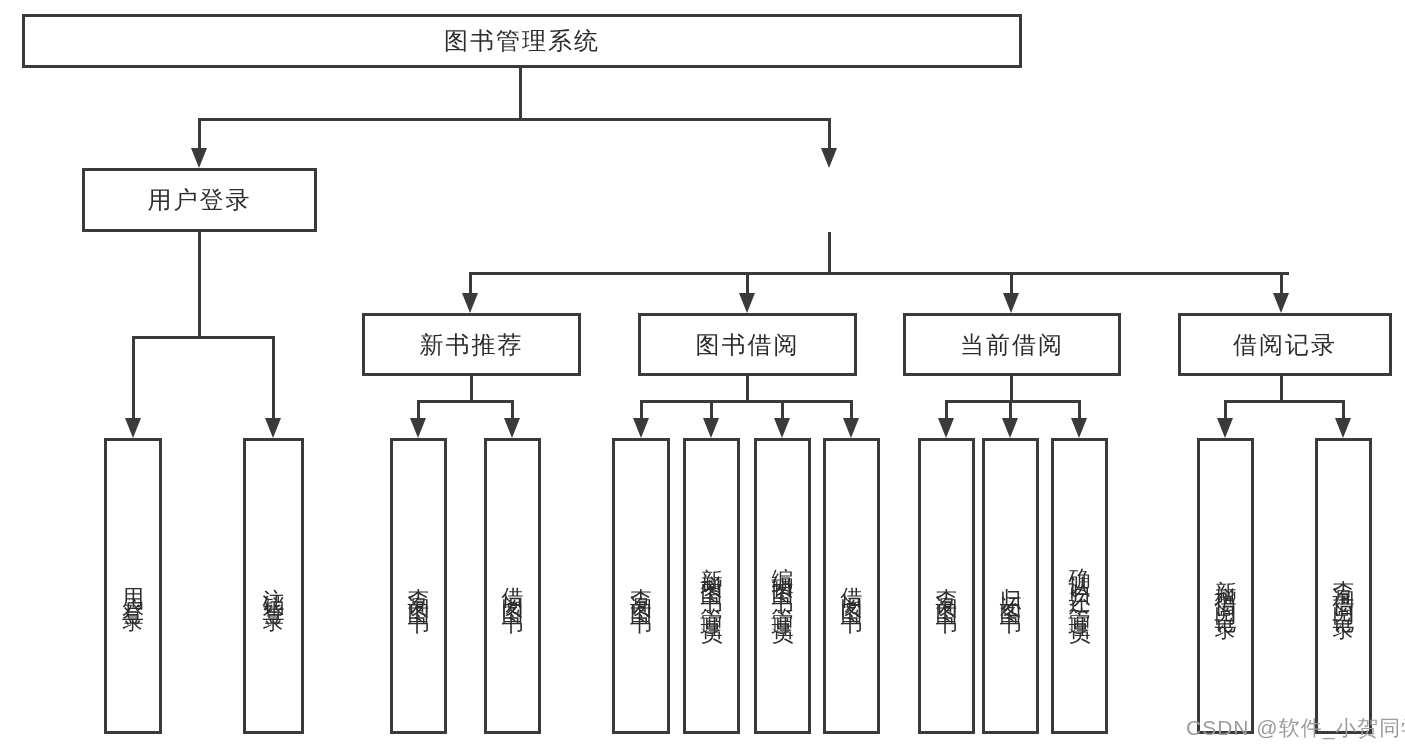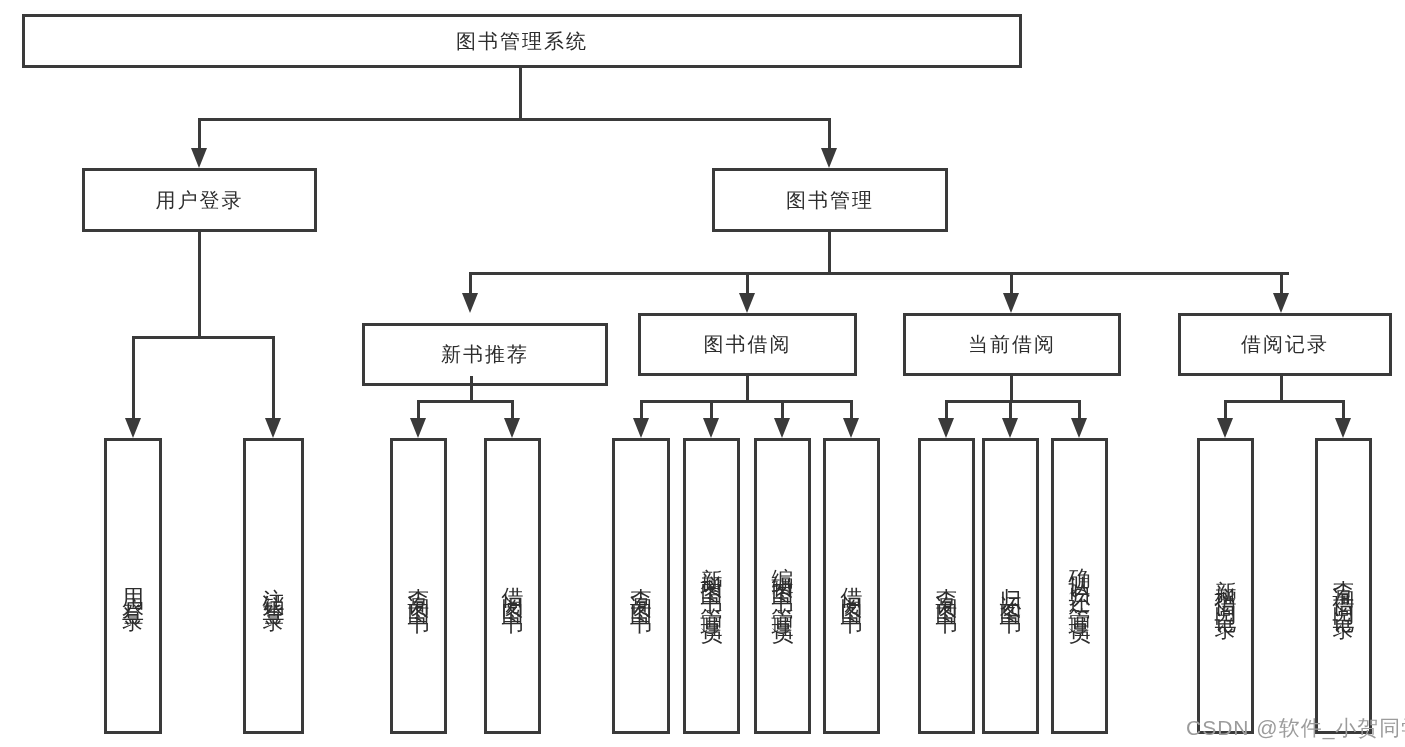--- a/index.html
+++ b/index.html
@@ -18,21 +18,21 @@
     color:var(--text);
   }
   .box{
     position:absolute;
     border:3px solid var(--line);
     background:#fff;
     box-sizing:border-box;
     display:flex;align-items:center;justify-content:center;
   }
   .hlabel{
-    font-size:20px;
+    font-size:24px;
     letter-spacing:2px;
     color:var(--text);
     white-space:nowrap;
   }
   .vlabel{
     writing-mode:vertical-rl;
     text-orientation:mixed;
     font-size:22px;
     letter-spacing:8px;
     line-height:1.1;
@@ -63,25 +63,22 @@
 
 <div class="stage">
 
   <div class="box" style="left:22px;top:14px;width:1000px;height:54px">
     <span class="hlabel">图书管理系统</span>
   </div>
 
   <div class="box" style="left:82px;top:168px;width:235px;height:64px">
     <span class="hlabel">用户登录</span>
   </div>
-  <div class="box" style="left:712px;top:168px;width:236px;height:64px">
-    <span class="hlabel">图书管理</span>
-  </div>
 
-  <div class="box" style="left:362px;top:323px;width:246px;height:63px">
+  <div class="box" style="left:362px;top:313px;width:219px;height:63px">
     <span class="hlabel">新书推荐</span>
   </div>
   <div class="box" style="left:903px;top:313px;width:218px;height:63px">
     <span class="hlabel">当前借阅</span>
   </div>
   <div class="box" style="left:638px;top:313px;width:219px;height:63px">
     <span class="hlabel">图书借阅</span>
   </div>
   <div class="box" style="left:1178px;top:313px;width:214px;height:63px">
     <span class="hlabel">借阅记录</span>

